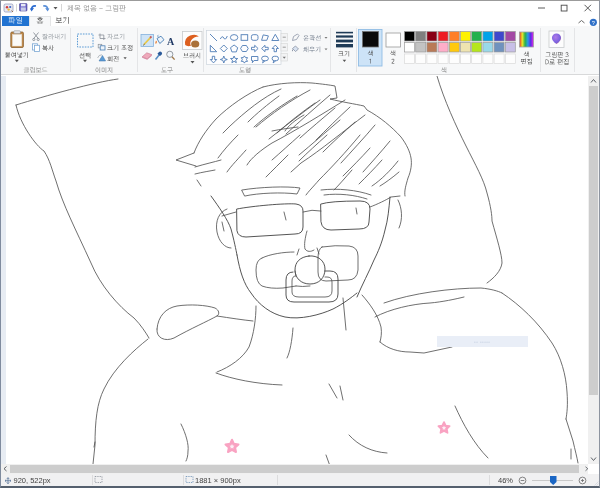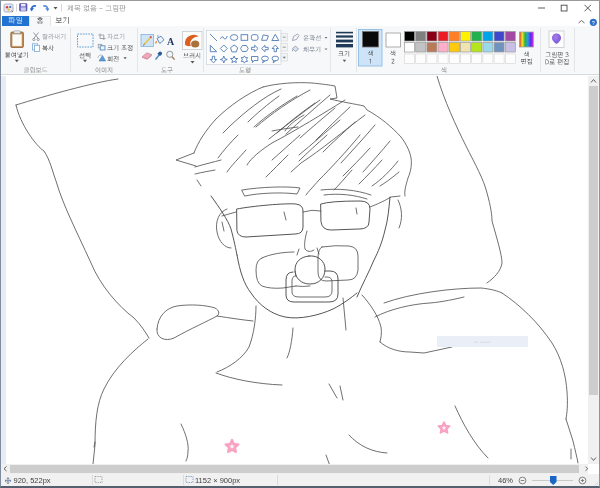--- a/index.html
+++ b/index.html
@@ -149,21 +149,21 @@
       <path d="M584.5 2.8 L586.8 4.7 L584.5 6.8" fill="none" stroke="#5f6369" stroke-width="0.9"></path>
     </svg>
     <div id="hthumb"></div>
   </div>
   <div id="statusbar">
     <div class="ssep" style="left:91px"></div>
     <div class="ssep" style="left:182px"></div>
     <div class="ssep" style="left:276px"></div>
     <div class="ssep" style="left:488px"></div>
     <div class="stext" style="left:12.5px">920, 522px</div>
-    <div class="stext" style="left:194px">1152 × 900px</div>
+    <div class="stext" style="left:194px">1881 × 900px</div>
     <div class="stext" style="left:497px">46%</div>
     <svg width="598" height="12.5" style="position:absolute;left:0;top:0">
       <path d="M7 477.7 L7 483.7 M4 480.7 L10 480.7 M7 477.7 L5.9 478.9 M7 477.7 L8.1 478.9 M7 483.7 L5.9 482.5 M7 483.7 L8.1 482.5 M4 480.7 L5.2 479.6 M4 480.7 L5.2 481.8 M10 480.7 L8.8 479.6 M10 480.7 L8.8 481.8" transform="translate(0,-474)" stroke="#5a769a" stroke-width="0.8" fill="none"></path>
       <rect x="94" y="2.5" width="7" height="6" fill="none" stroke="#8a9199" stroke-width="0.8" stroke-dasharray="1.3 1"></rect>
       <rect x="185" y="2.5" width="7" height="6" fill="none" stroke="#6a8fb5" stroke-width="0.8" stroke-dasharray="1.3 1"></rect>
       <circle cx="521.5" cy="6.5" r="3.4" fill="none" stroke="#6a6a6a" stroke-width="0.8"></circle>
       <line x1="519.7" y1="6.5" x2="523.3" y2="6.5" stroke="#6a6a6a" stroke-width="0.8"></line>
       <line x1="531" y1="6.5" x2="572" y2="6.5" stroke="#c9c9c9" stroke-width="1.2"></line>
       <path d="M549 2 L555.5 2 L555.5 8 L552.2 11 L549 8 Z" fill="#1a66c4"></path>
       <circle cx="581.5" cy="6.5" r="3.4" fill="none" stroke="#6a6a6a" stroke-width="0.8"></circle>

